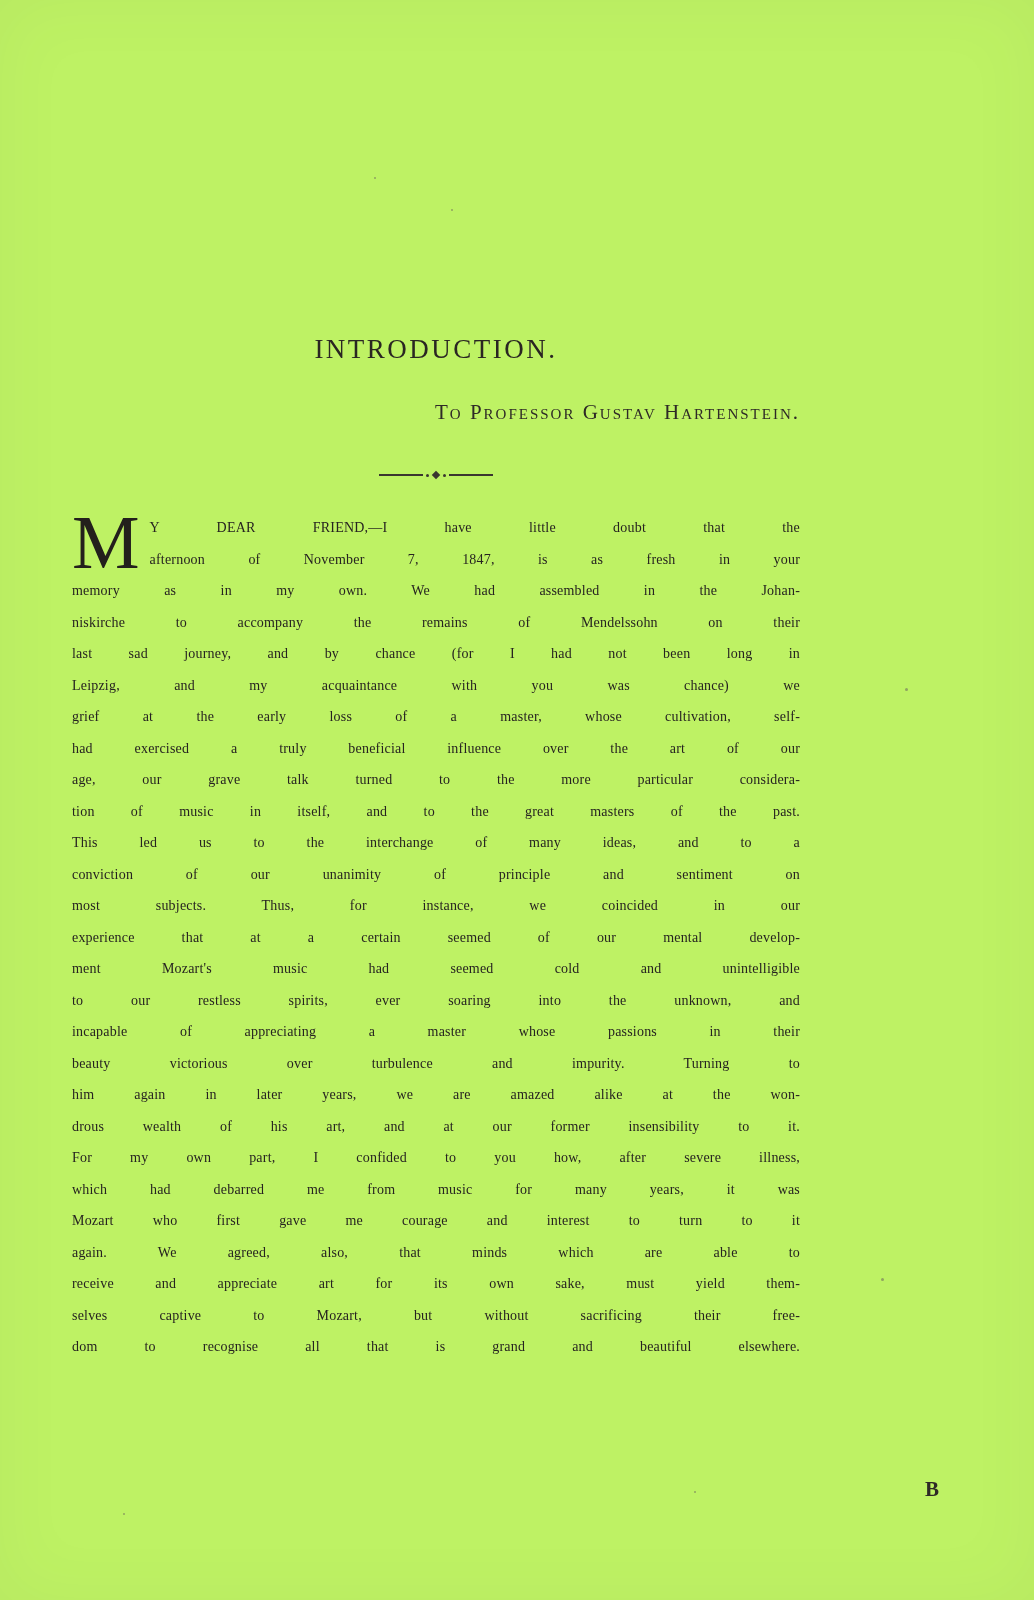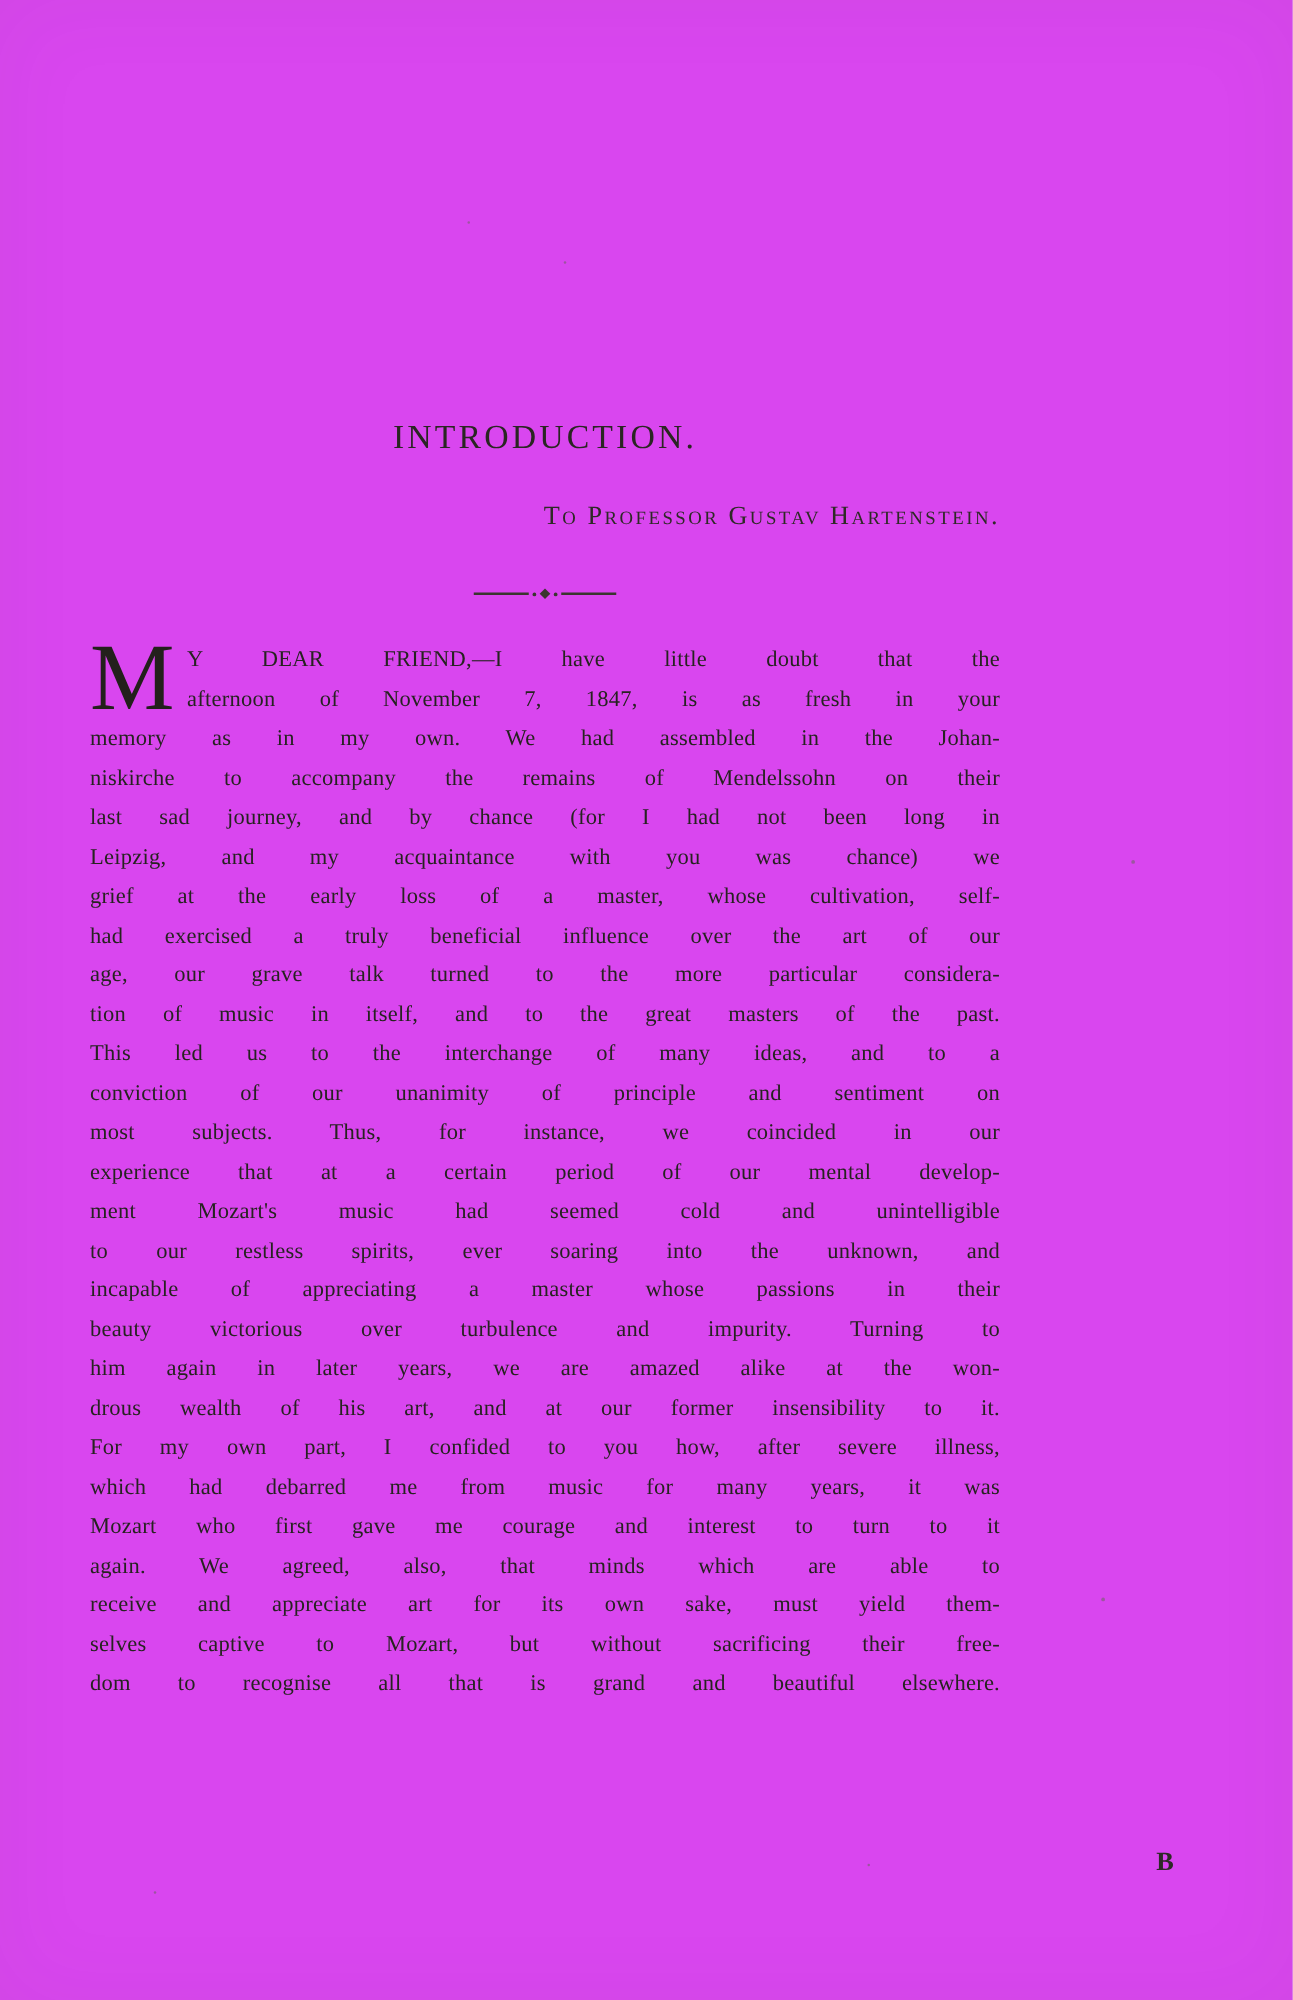--- a/index.html
+++ b/index.html
@@ -7,21 +7,21 @@
     width: 1034px;
     height: 1600px;
     background: #e9e7e0;
     font-family: "Liberation Serif", "DejaVu Serif", serif;
     position: relative;
     overflow: hidden;
   }
   .page {
     position: absolute;
     inset: 0;
-    background: #d946ef;
+    background: #bef264;
     color: #262320;
     box-shadow: inset 0 0 70px rgba(90,80,60,0.06);
   }
   .text-block {
     position: absolute;
     left: 72px;
     top: 0;
     width: 728px;
     height: 100%;
   }
@@ -81,21 +81,21 @@
   .drop-cap {
     float: left;
     font-size: 76px;
     line-height: 55px;
     height: 58px;
     padding-right: 10px;
     margin-top: 3px;
     color: #23201c;
   }
   .line {
-    font-size: 18px;
+    font-size: 14px;
     line-height: 31.5px;
     letter-spacing: 0.2px;
     text-align: justify;
     text-align-last: justify;
     white-space: normal;
     color: #262320;
   }
   .signature {
     position: absolute;
     left: 925px;
@@ -138,21 +138,21 @@
           <div class="line">niskirche to accompany the remains of Mendelssohn on their</div>
           <div class="line">last sad journey, and by chance (for I had not been long in</div>
           <div class="line">Leipzig, and my acquaintance with you was chance) we</div>
           <div class="line">grief at the early loss of a master, whose cultivation, self-</div>
           <div class="line">had exercised a truly beneficial influence over the art of our</div>
           <div class="line">age, our grave talk turned to the more particular considera-</div>
           <div class="line">tion of music in itself, and to the great masters of the past.</div>
           <div class="line">This led us to the interchange of many ideas, and to a</div>
           <div class="line">conviction of our unanimity of principle and sentiment on</div>
           <div class="line">most subjects.  Thus, for instance, we coincided in our</div>
-          <div class="line">experience that at a certain period of our mental develop-</div>
+          <div class="line">experience that at a certain seemed of our mental develop-</div>
           <div class="line">ment Mozart's music had seemed cold and unintelligible</div>
           <div class="line">to our restless spirits, ever soaring into the unknown, and</div>
           <div class="line">incapable of appreciating a master whose passions in their</div>
           <div class="line">beauty victorious over turbulence and impurity.  Turning to</div>
           <div class="line">him again in later years, we are amazed alike at the won-</div>
           <div class="line">drous wealth of his art, and at our former insensibility to it.</div>
           <div class="line">For my own part, I confided to you how, after severe illness,</div>
           <div class="line">which had debarred me from music for many years, it was</div>
           <div class="line">Mozart who first gave me courage and interest to turn to it</div>
           <div class="line">again.  We agreed, also, that minds which are able to</div>

